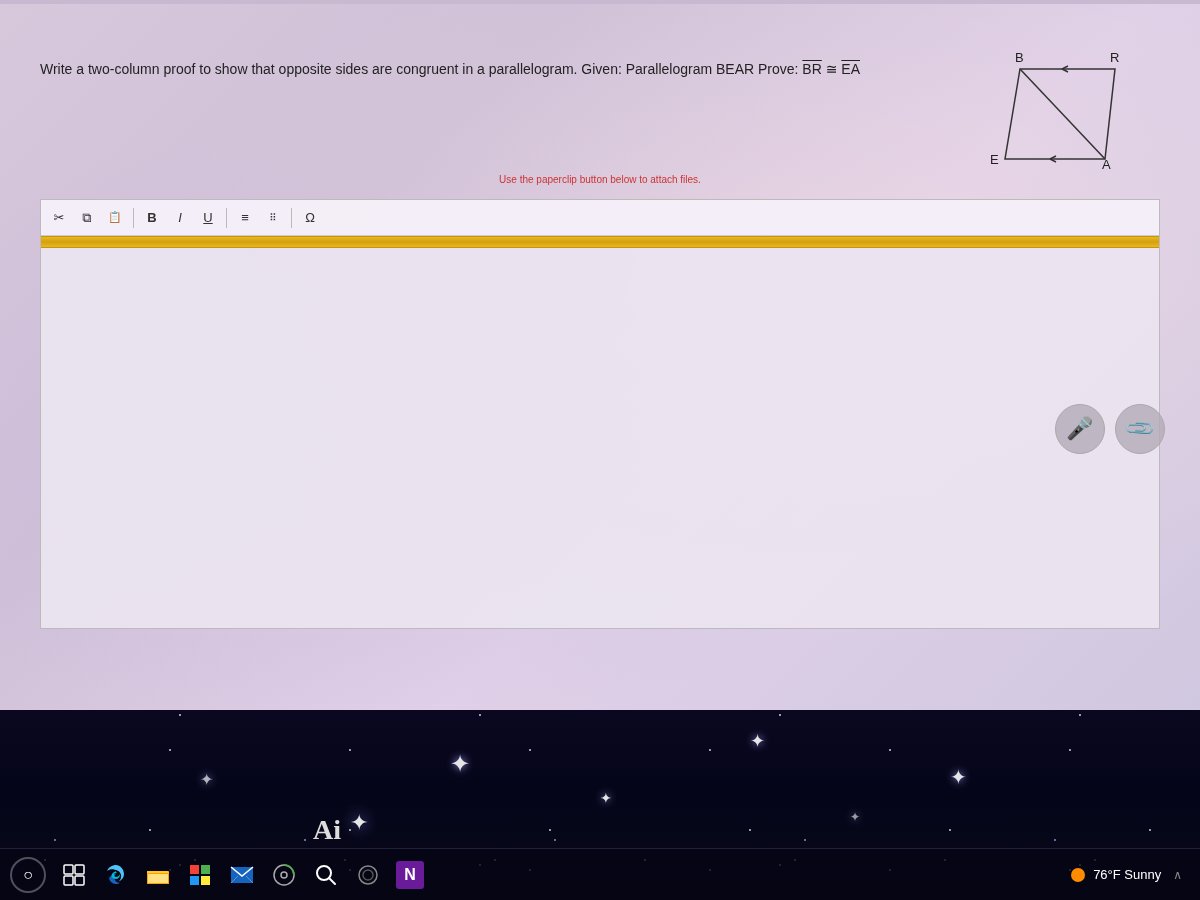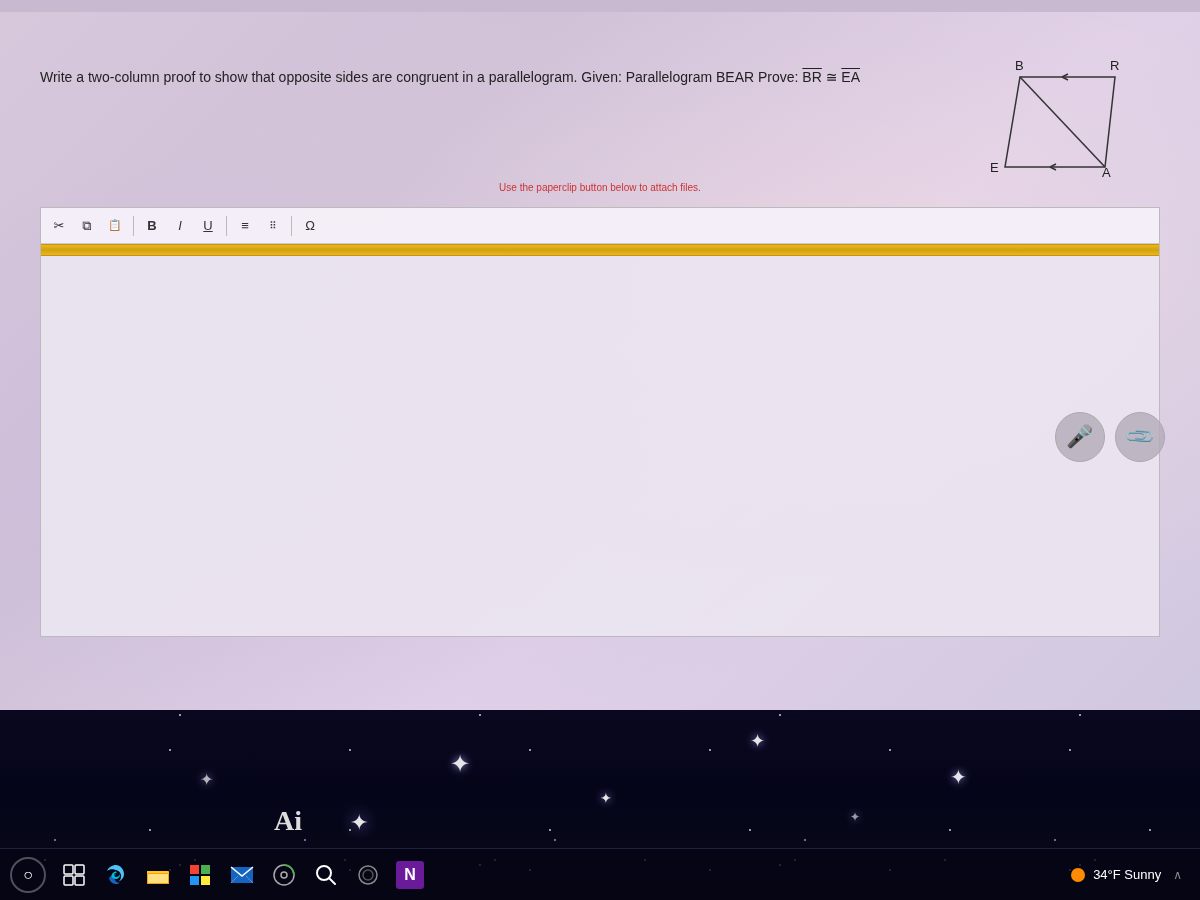--- a/index.html
+++ b/index.html
@@ -9,21 +9,21 @@
       height: 900px;
       overflow: hidden;
       font-family: Arial, sans-serif;
       background: #c8b8d0;
       position: relative;
     }
 
     
     .main-area {
       position: absolute;
-      top: 12px;
+      top: 4px;
       left: 0;
       width: 1200px;
       height: 710px;
       background: linear-gradient(135deg, #d8c8dc 0%, #cfc0d8 30%, #e0d0e8 60%, #d0c8e0 100%);
       overflow: hidden;
     }
 
     
     .main-area::before {
       content: '';
@@ -246,27 +246,27 @@
     }
 
     
     .overline {
       text-decoration: overline;
     }
 
     
     .ai-badge {
       position: absolute;
-      bottom: 53px;
+      bottom: 44px;
       left: 274px;
       width: 67px;
       height: 52px;
       display: flex;
       align-items: center;
-      justify-content: flex-start;
+      justify-content: flex-end;
     }
   </style>
 </head>
 <body>
 
 <div class="main-area">
 
   <div class="question-text">
     <span>Write a two-column proof to show that opposite sides are congruent in a parallelogram. Given: Parallelogram BEAR Prove: <span class="overline">BR</span> ≅ <span class="overline">EA</span></span>
   </div>
@@ -419,18 +419,18 @@
     <div class="taskbar-icon">
       <div style="width:28px;height:28px;background:#6a1b9a;border-radius:3px;display:flex;align-items:center;justify-content:center;">
         <span style="color:white;font-weight:bold;font-size:16px;font-family:Arial;">N</span>
       </div>
     </div>
 
     <div class="taskbar-spacer"></div>
 
     <div class="weather-widget">
       <div class="weather-dot"></div>
-      <span>34°F Sunny</span>
+      <span>76°F Sunny</span>
       <span style="color: #888; font-size: 12px; margin-left: 4px;">∧</span>
     </div>
 
   </div>
 </div>
 
 </body></html>

